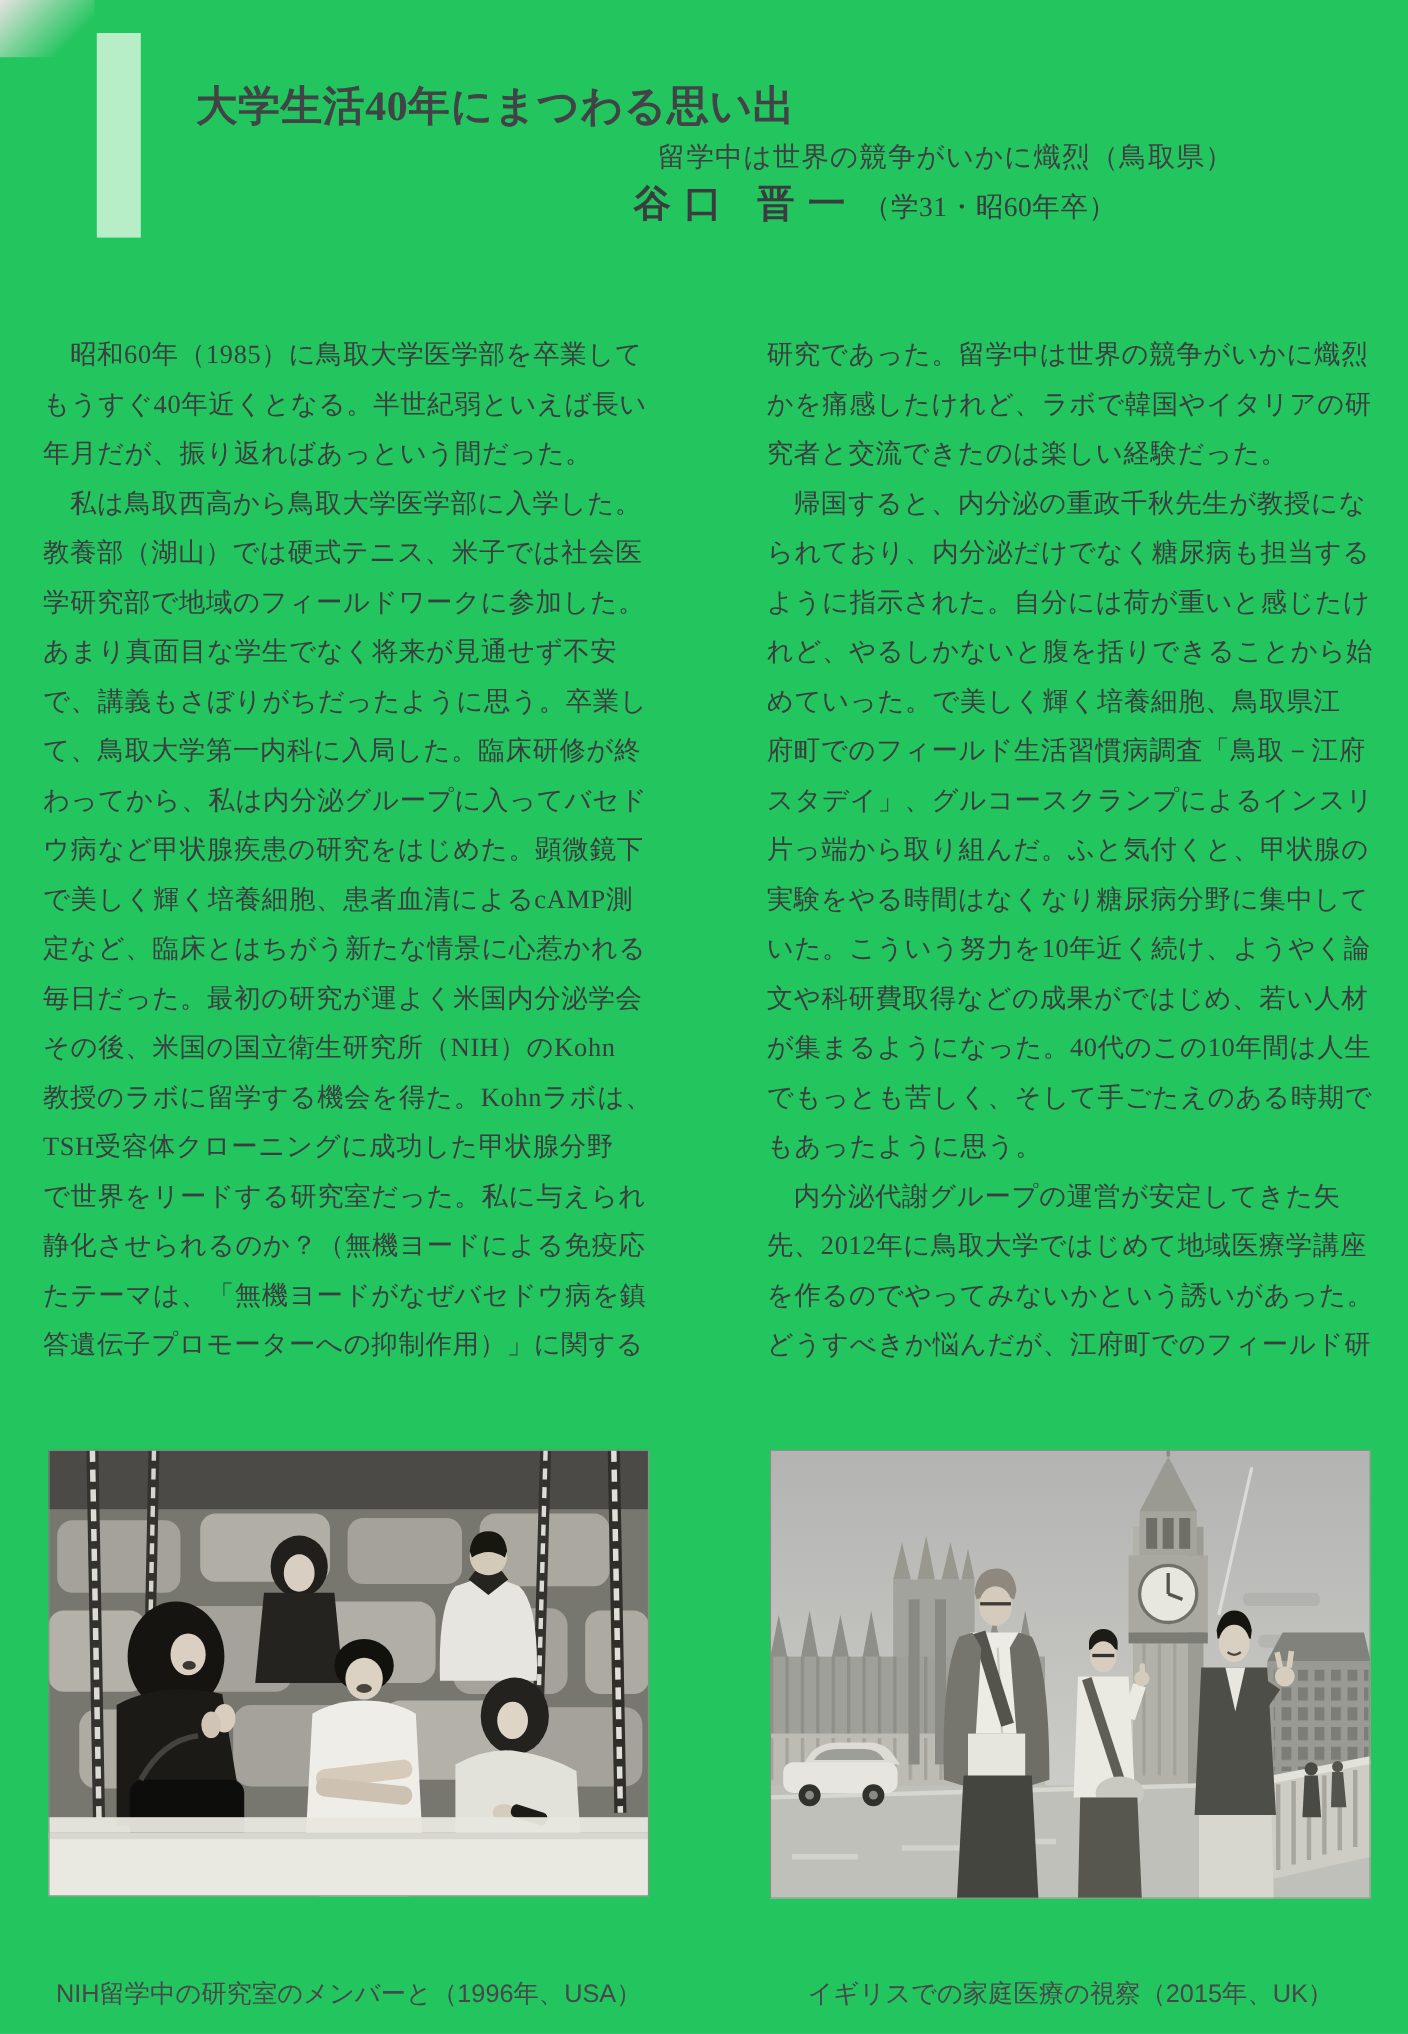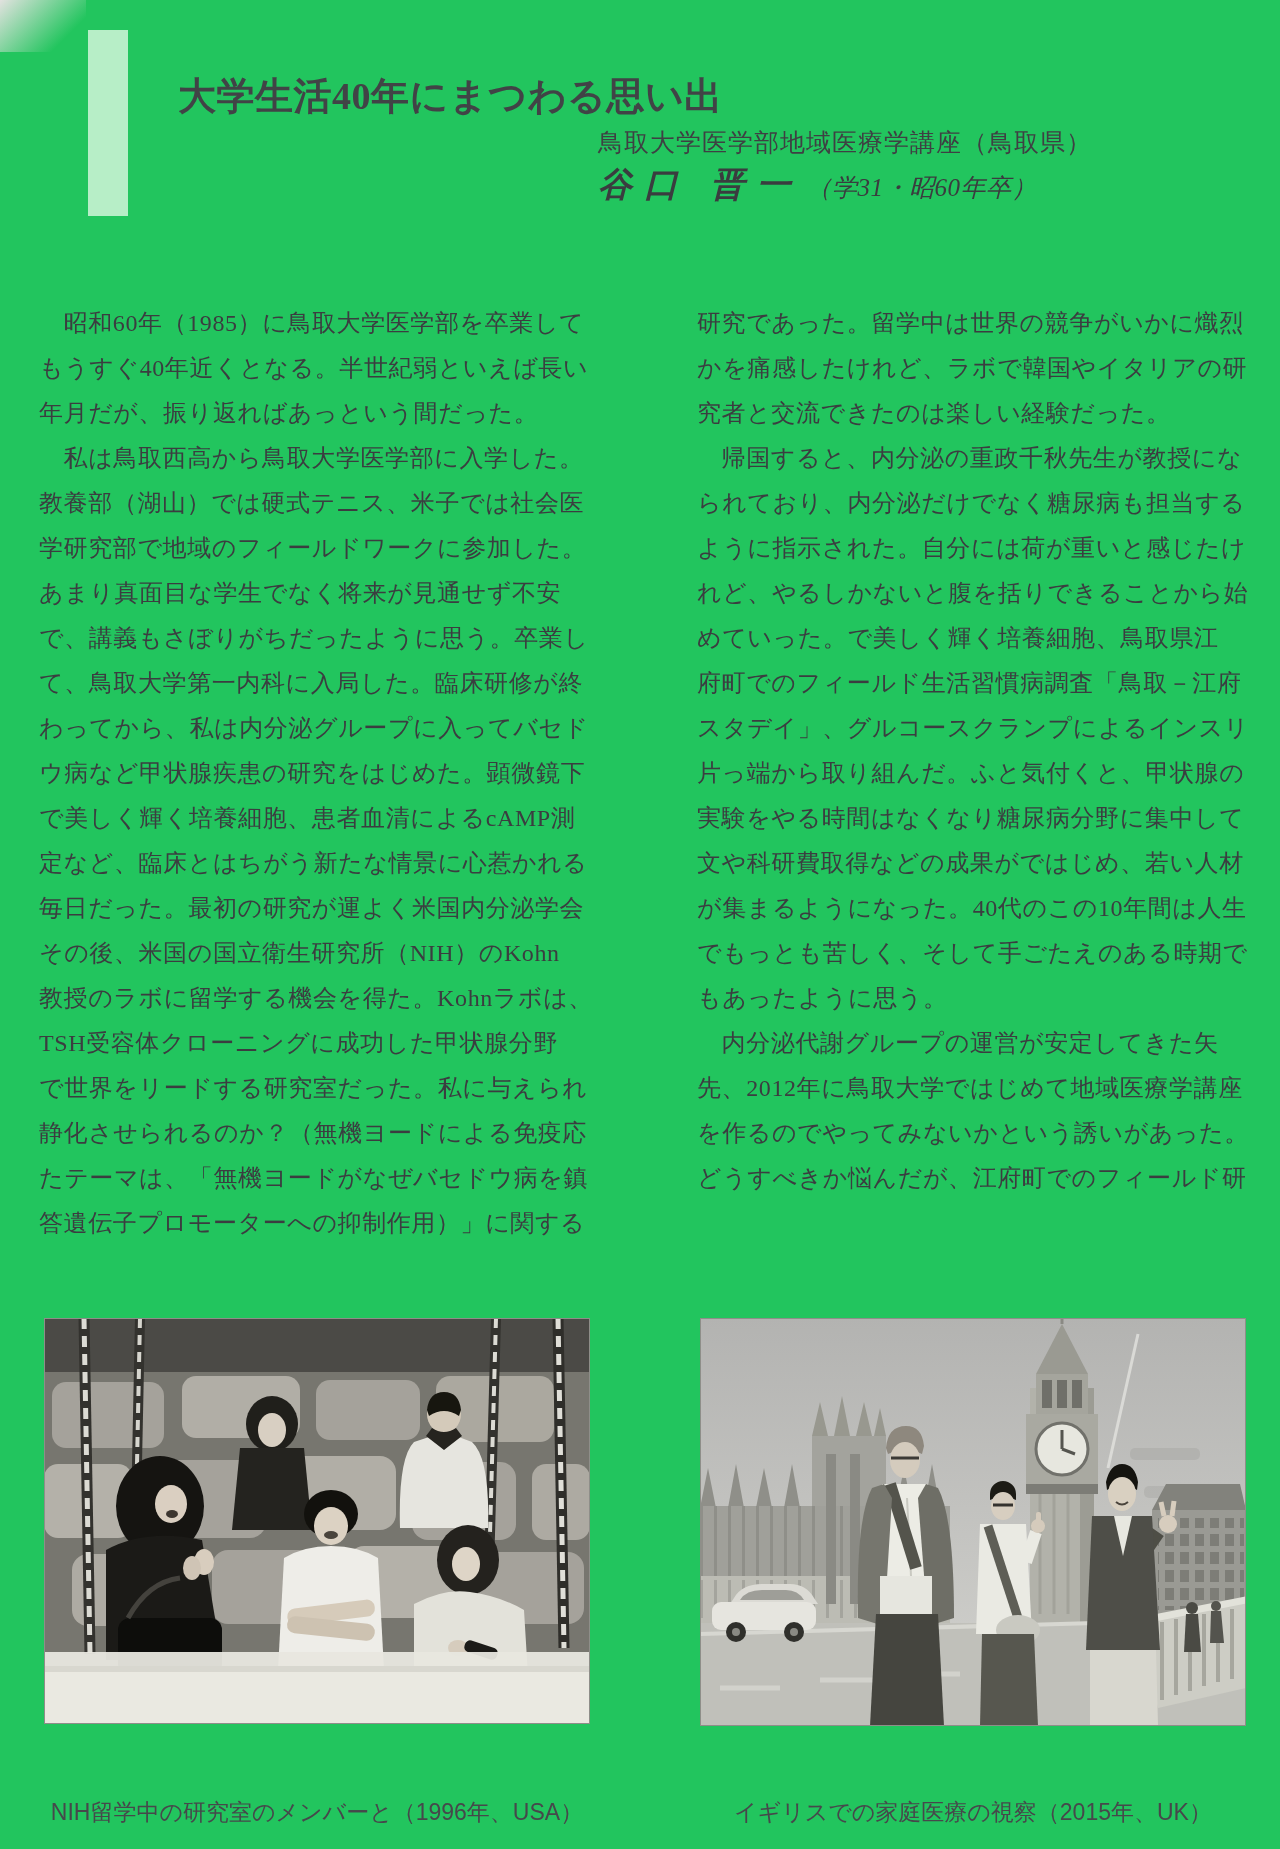--- a/index.html
+++ b/index.html
@@ -4,21 +4,21 @@
 <style>
   html,body{margin:0;padding:0;background:#e8e8e6;}
   .page{position:relative;width:1280px;height:1849px;background:#22c55e;overflow:hidden;
         font-family:"Liberation Serif","DejaVu Serif",serif;}
   .corner-smudge{position:absolute;left:0;top:0;width:86px;height:52px;
         background:linear-gradient(135deg,#e2e2df 0%,rgba(252,252,250,0) 75%);}
   .green-bar{position:absolute;left:88px;top:30px;width:40px;height:186px;background:#b7eec7;}
   .title{position:absolute;left:178px;top:46px;font-size:38px;font-weight:700;
         color:#414346;letter-spacing:0.5px;white-space:pre;}
   .affil{position:absolute;left:598px;top:126px;font-size:25px;color:#3e4043;letter-spacing:1px;white-space:pre;}
-  .author{position:absolute;left:598px;top:162px;color:#3a3c3f;white-space:pre;font-style:italic;}
+  .author{position:absolute;left:576px;top:162px;color:#3a3c3f;white-space:pre;}
   .author .nm{font-size:34px;font-weight:600;letter-spacing:12px;}
   .author .note{font-size:25px;margin-left:4px;letter-spacing:0.5px;}
   .col{position:absolute;top:301px;width:556px;}
   .col.l{left:39px;}
   .col.r{left:697px;}
   .tline{height:45px;line-height:45px;font-size:24px;letter-spacing:0.6px;
         color:#3b3d40;white-space:pre;}
   .fig{position:absolute;top:1318px;width:546px;}
   .fig.l{left:44px;}
   .fig.r{left:700px;}
@@ -32,21 +32,21 @@
 </head>
 <body>
 
 <div class="page">
 
   <div class="corner-smudge"></div>
   <div class="green-bar"></div>
 
   <h1 class="title">大学生活40年にまつわる思い出</h1>
 
-  <div class="affil">鳥取大学医学部地域医療学講座（鳥取県）</div>
+  <div class="affil">留学中は世界の競争がいかに熾烈（鳥取県）</div>
   <div class="author"><span class="nm">谷口 晋一</span><span class="note">（学31・昭60年卒）</span></div>
 
   <div class="col l">
       <div class="tline">　昭和60年（1985）に鳥取大学医学部を卒業して</div>
       <div class="tline">もうすぐ40年近くとなる。半世紀弱といえば長い</div>
       <div class="tline">年月だが、振り返ればあっという間だった。</div>
       <div class="tline">　私は鳥取西高から鳥取大学医学部に入学した。</div>
       <div class="tline">教養部（湖山）では硬式テニス、米子では社会医</div>
       <div class="tline">学研究部で地域のフィールドワークに参加した。</div>
       <div class="tline">あまり真面目な学生でなく将来が見通せず不安</div>
@@ -71,20 +71,21 @@
       <div class="tline">究者と交流できたのは楽しい経験だった。</div>
       <div class="tline">　帰国すると、内分泌の重政千秋先生が教授にな</div>
       <div class="tline">られており、内分泌だけでなく糖尿病も担当する</div>
       <div class="tline">ように指示された。自分には荷が重いと感じたけ</div>
       <div class="tline">れど、やるしかないと腹を括りできることから始</div>
       <div class="tline">めていった。で美しく輝く培養細胞、鳥取県江</div>
       <div class="tline">府町でのフィールド生活習慣病調査「鳥取－江府</div>
       <div class="tline">スタデイ」、グルコースクランプによるインスリ</div>
       <div class="tline">片っ端から取り組んだ。ふと気付くと、甲状腺の</div>
       <div class="tline">実験をやる時間はなくなり糖尿病分野に集中して</div>
+      <div class="tline">いた。こういう努力を10年近く続け、ようやく論</div>
       <div class="tline">文や科研費取得などの成果がではじめ、若い人材</div>
       <div class="tline">が集まるようになった。40代のこの10年間は人生</div>
       <div class="tline">でもっとも苦しく、そして手ごたえのある時期で</div>
       <div class="tline">もあったように思う。</div>
       <div class="tline">　内分泌代謝グループの運営が安定してきた矢</div>
       <div class="tline">先、2012年に鳥取大学ではじめて地域医療学講座</div>
       <div class="tline">を作るのでやってみないかという誘いがあった。</div>
       <div class="tline">どうすべきか悩んだが、江府町でのフィールド研</div>
     </div>
 

